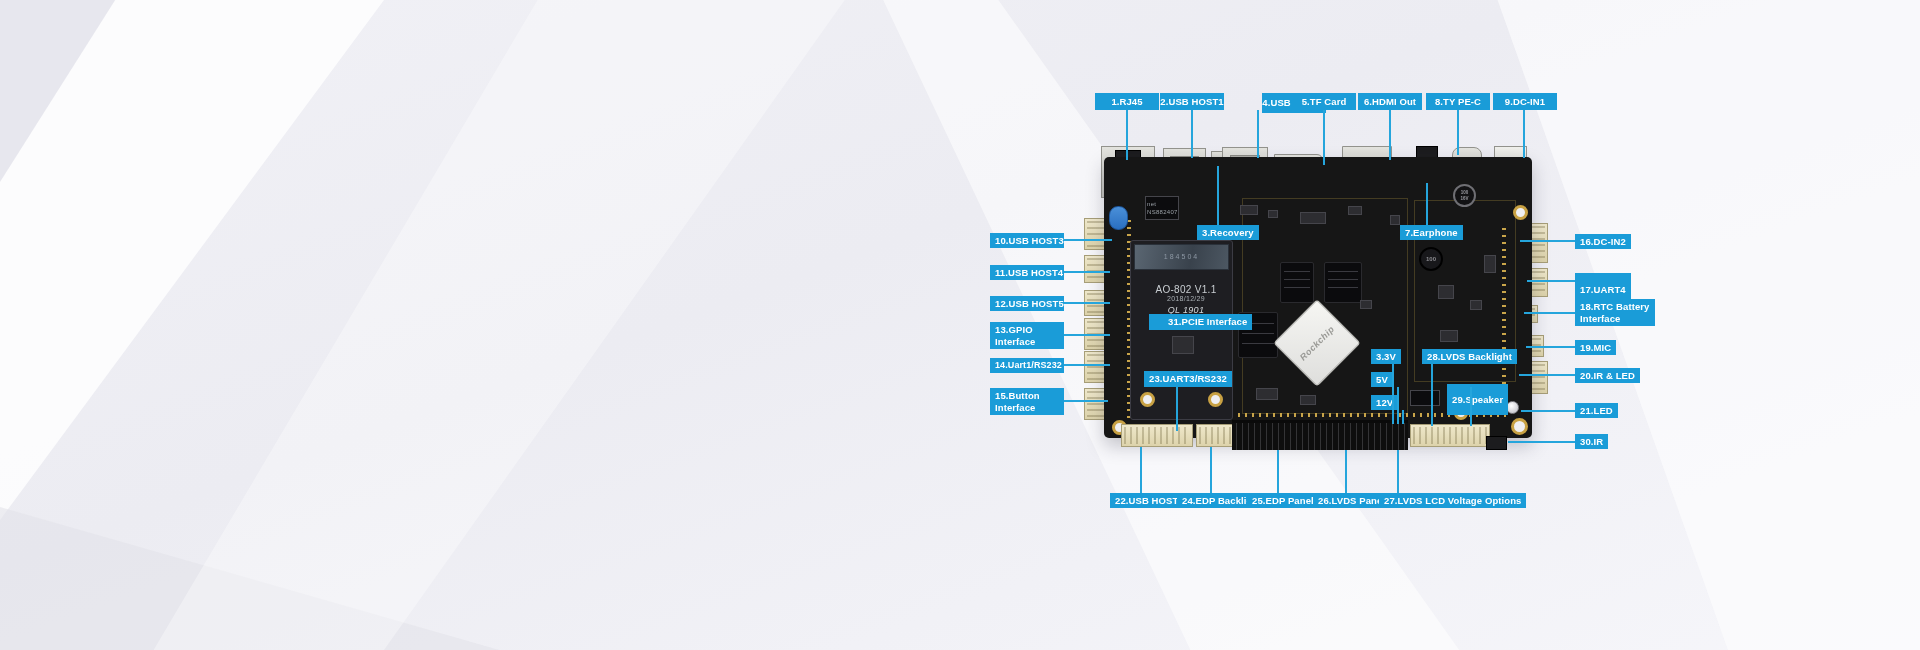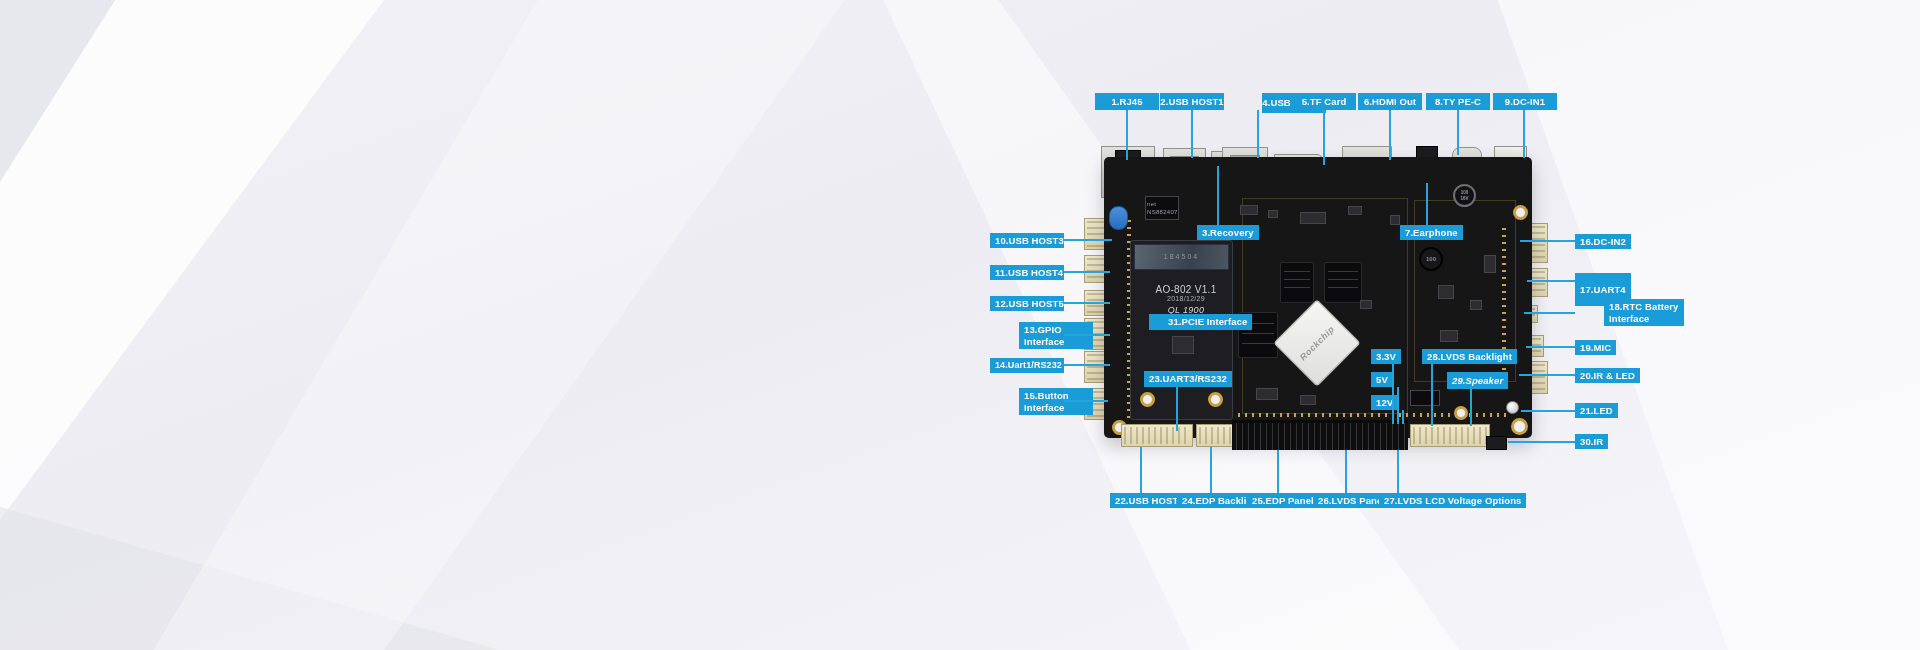--- a/index.html
+++ b/index.html
@@ -5,21 +5,21 @@
   html,body{margin:0;padding:0;background:#e9e9ef;}
   #stage{position:relative;width:1920px;height:650px;overflow:hidden;
          background:linear-gradient(160deg,#f1f1f6 0%,#ececf2 42%,#f6f6fa 100%);
          font-family:"Liberation Sans",sans-serif;}
   .bgshape{position:absolute;inset:0;}
   
   .co{position:absolute;background:#1a9cd8;color:#fff;font-weight:bold;font-size:9.5px;
       line-height:1.25;padding:2px 5px;box-sizing:border-box;display:flex;
       align-items:center;justify-content:center;white-space:nowrap;letter-spacing:.1px;}
   .co.l{justify-content:flex-start;text-align:left;}
-  .co.wrap{white-space:normal;margin-left:29px;}
+  .co.wrap{white-space:normal;}
   .lv{position:absolute;width:2px;background:#25a5dc;}
   .lh{position:absolute;height:2px;background:#25a5dc;}
   
   .pcb{position:absolute;background:#161616;border-radius:5px;box-shadow:0 8px 18px rgba(40,40,60,.25);}
   .silver{position:absolute;background:linear-gradient(180deg,#e3e3de,#c4c4be);border:1px solid #93938d;box-sizing:border-box;}
   .beige{position:absolute;background:linear-gradient(180deg,#efe8cb,#ddd3ab);border:1px solid #a79e78;box-sizing:border-box;}
   .beige:after{content:"";position:absolute;inset:2px;background:
       repeating-linear-gradient(180deg,rgba(120,110,70,.35) 0 2px,transparent 2px 6px);}
   .beige.h:after{background:repeating-linear-gradient(90deg,rgba(120,110,70,.35) 0 2px,transparent 2px 6px);}
   .black{position:absolute;background:#1c1c1e;border:1px solid #000;box-sizing:border-box;}
@@ -80,21 +80,21 @@
   <div class="cmp" style="left:1145px;top:196px;width:34px;height:24px;background:#0c0c0e;"></div>
   <div class="tinytext" style="left:1147px;top:200px;font-size:6px;color:#9aa0a6;width:34px;">net NS882407</div>
   <div style="position:absolute;left:1109px;top:206px;width:19px;height:24px;border-radius:9px;background:linear-gradient(180deg,#4a90d9,#2a6fc0);border:1px solid #1d569c;box-sizing:border-box;"></div>
 
   <div style="position:absolute;left:1130px;top:240px;width:103px;height:180px;background:#1e1e22;border:1px solid #3c3c44;border-radius:3px;box-sizing:border-box;"></div>
   <div style="position:absolute;left:1134px;top:244px;width:95px;height:26px;background:linear-gradient(100deg,#5a6672,#39424c 60%,#4c5762);border:1px solid #2a313a;box-sizing:border-box;display:flex;align-items:center;justify-content:center;">
     <span class="tinytext" style="position:static;color:#8d98a4;font-size:7px;letter-spacing:2px;">184504</span>
   </div>
   <div class="tinytext" style="left:1146px;top:283px;width:80px;text-align:center;">AO-802 V1.1</div>
   <div class="tinytext" style="left:1146px;top:294px;width:80px;text-align:center;font-size:7px;color:#aab0b5;">2018/12/29</div>
-  <div class="tinytext" style="left:1146px;top:304px;width:80px;text-align:center;font-style:italic;font-size:9px;color:#d4d8db;">QL 1900</div>
+  <div class="tinytext" style="left:1146px;top:304px;width:80px;text-align:center;font-style:italic;font-size:9px;color:#d4d8db;">QL 1901</div>
   <div class="cmp" style="left:1172px;top:336px;width:22px;height:18px;"></div>
   <div class="ring" style="left:1140px;top:392px;width:15px;height:15px;"></div>
   <div class="ring" style="left:1208px;top:392px;width:15px;height:15px;"></div>
 
   <div class="chip" style="left:1280px;top:262px;width:34px;height:41px;">
       <i style="top:8px;"></i>
       <i style="top:16px;"></i>
       <i style="top:24px;"></i>
     </div>
   <div class="chip" style="left:1324px;top:262px;width:38px;height:41px;">
@@ -206,16 +206,16 @@
   <div class="co" style="left:1144px;top:371px;height:16px;">23.UART3/RS232</div>
   <div class="lv" style="left:1176px;top:387px;height:44px;"></div>
   <div class="co" style="left:1371px;top:349px;height:15px;text-align:right;">3.3V</div>
   <div class="co" style="left:1371px;top:372px;height:15px;">5V</div>
   <div class="co" style="left:1371px;top:395px;height:15px;">12V</div>
   <div class="lv" style="left:1392px;top:364px;height:60px;"></div>
   <div class="lv" style="left:1397px;top:387px;height:37px;"></div>
   <div class="lv" style="left:1402px;top:410px;height:14px;"></div>
   <div class="co" style="left:1422px;top:349px;height:15px;">28.LVDS Backlight</div>
   <div class="lv" style="left:1431px;top:364px;height:62px;"></div>
-  <div class="co" style="left:1447px;top:372px;height:17px;font-style:italic;">29.Speaker</div>
+  <div class="co" style="left:1447px;top:384px;height:31px;">29.Speaker</div>
   <div class="lv" style="left:1470px;top:387px;height:39px;"></div>
 
 </div>
 
 </body></html>

